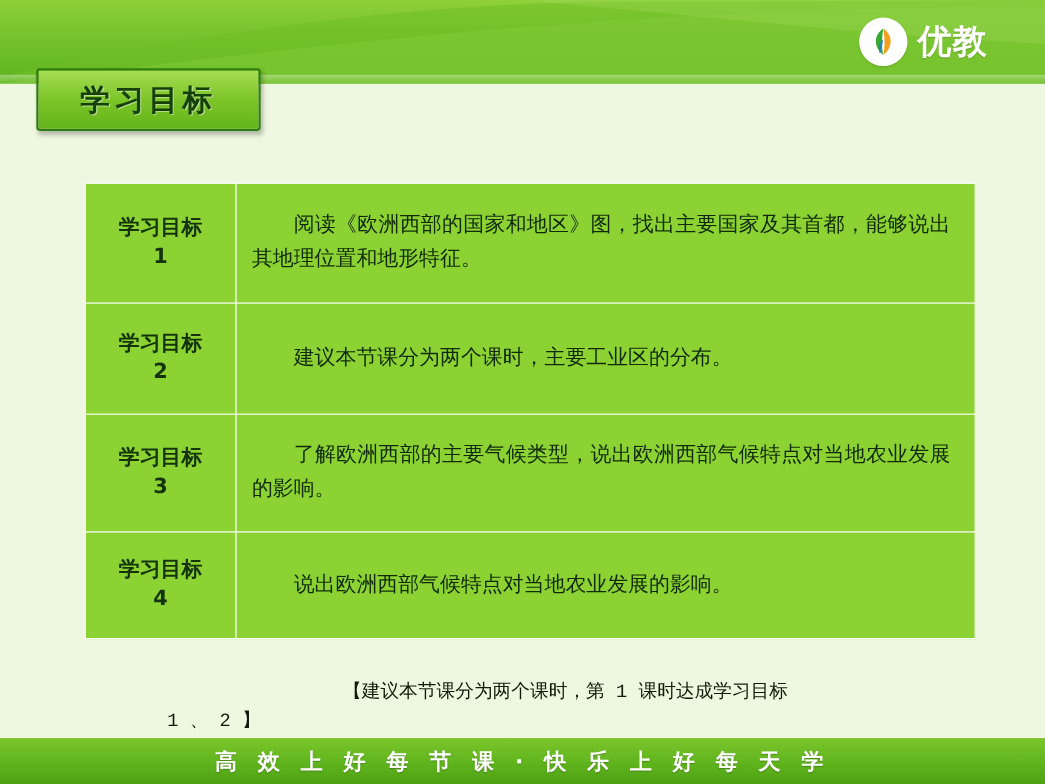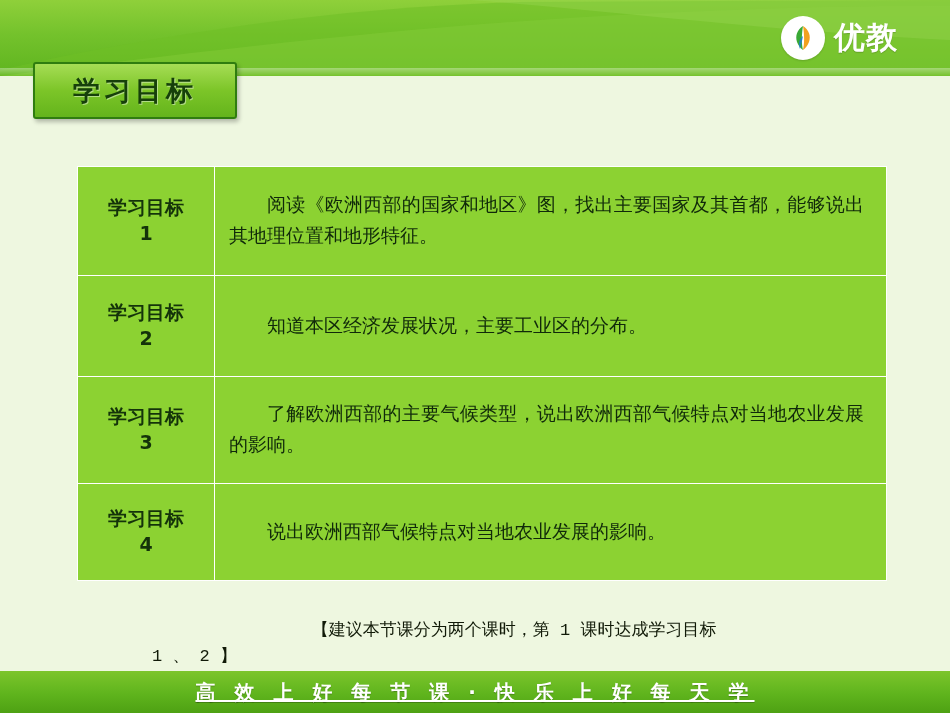--- a/index.html
+++ b/index.html
@@ -94,21 +94,20 @@
   .note .line2{text-indent:0em;}
   
   .footer-bar{
     position:absolute;left:0;bottom:0;width:950px;height:42px;
     background:linear-gradient(180deg,#7cc52b 0%,#5fb41d 55%,#4ea113 100%);
     display:flex;align-items:center;justify-content:center;
   }
   .footer-bar span{
     font-size:20px;font-weight:bold;color:#ffffff;letter-spacing:6px;
     text-shadow:0 1px 1px rgba(0,0,0,.25);
-    text-decoration:underline;
   }
 </style>
 </head>
 <body>
 
 <div class="top-banner">
   <div class="banner-curve">
     <svg width="950" height="76" viewBox="0 0 950 76" xmlns="http://www.w3.org/2000/svg">
       <path d="M0,70 C160,34 330,8 520,2 L950,0 L950,76 L0,76 Z" fill="#6fbf26" opacity="0.55"></path>
       <path d="M0,76 C200,52 400,26 640,14 C760,8 860,6 950,6 L950,76 Z" fill="#86cc39" opacity="0.45"></path>
@@ -139,21 +138,21 @@
         <div>学习目标</div>
         <div>1</div>
       </td>
       <td class="text">阅读《欧洲西部的国家和地区》图，找出主要国家及其首都，能够说出其地理位置和地形特征。</td>
     </tr>
     <tr class="r2">
       <td class="label">
         <div>学习目标</div>
         <div>2</div>
       </td>
-      <td class="text">知道本区经济发展状况，主要工业区的分布。</td>
+      <td class="text">建议本节课分为两个课时，主要工业区的分布。</td>
     </tr>
     <tr class="r3">
       <td class="label">
         <div>学习目标</div>
         <div>3</div>
       </td>
       <td class="text">了解欧洲西部的主要气候类型，说出欧洲西部气候特点对当地农业发展的影响。</td>
     </tr>
     <tr class="r4">
       <td class="label">

